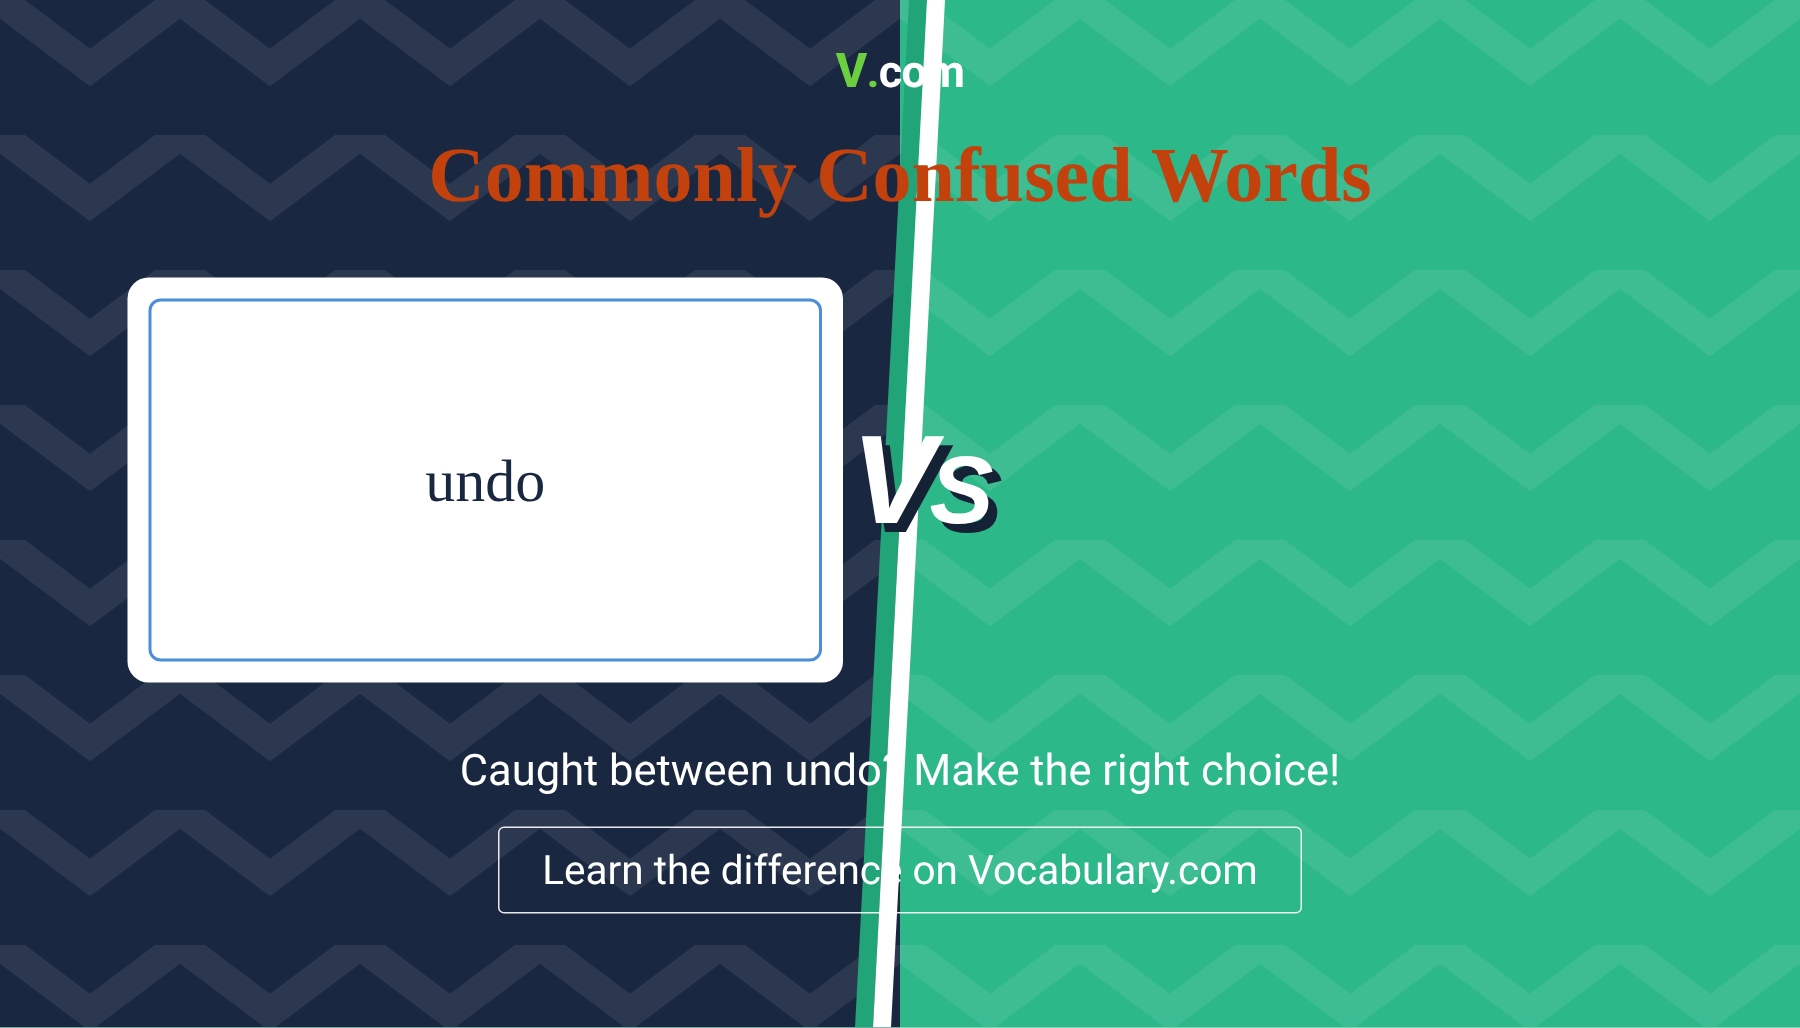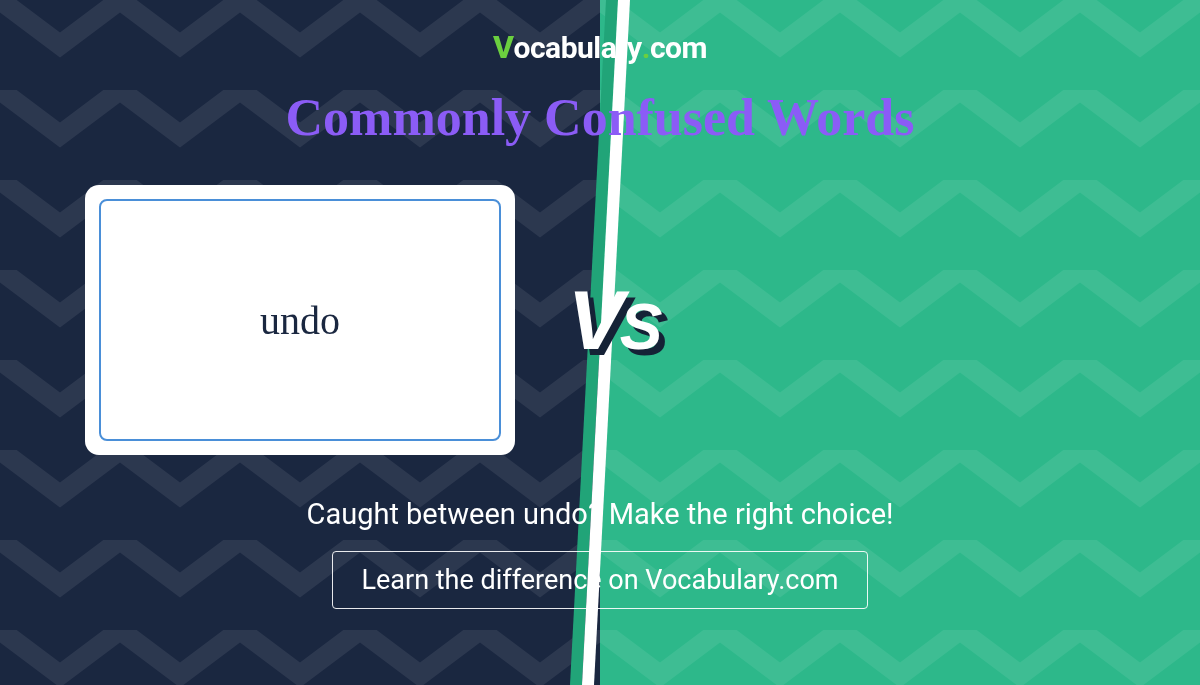--- a/index.html
+++ b/index.html
@@ -73,34 +73,34 @@
     font-size: 32px;
     font-weight: 800;
   }
   .logo .green {
     color: #6bcf3f;
   }
   .title {
     margin-top: 22px;
     font-size: 52px;
     font-weight: 700;
-    color: #8b5cf6;
+    color: #c2410c;
     font-family: Georgia, 'Times New Roman', serif;
   }
   .cards-row {
     margin-top: 38px;
     width: 100%;
     display: flex;
     justify-content: space-between;
     align-items: center;
     padding: 0 85px;
     position: relative;
   }
   .card {
-    width: 430px;
+    width: 477px;
     height: 270px;
     background: #fff;
     border-radius: 14px;
     display: flex;
     align-items: center;
     justify-content: center;
     position: relative;
     padding: 14px;
   }
   .card-inner {
@@ -204,21 +204,20 @@
   <svg width="120" height="685" viewBox="0 0 120 685">
     <polygon points="78,0 42,685 30,685 66,0" fill="#21a478"></polygon>
     <polygon points="90,0 54,685 42,685 78,0" fill="#ffffff"></polygon>
   </svg>
 </div>
 
 <div class="content">
 
   <div class="logo">
     <span class="v">V</span>
-      <span>ocabulary</span>
       <span class="green">.</span>
       <span>com</span>
   </div>
 
   <h1 class="title">Commonly Confused Words</h1>
 
   <div class="cards-row">
     <div class="card">
       <div class="card-inner">
         <span class="word">undo</span>

